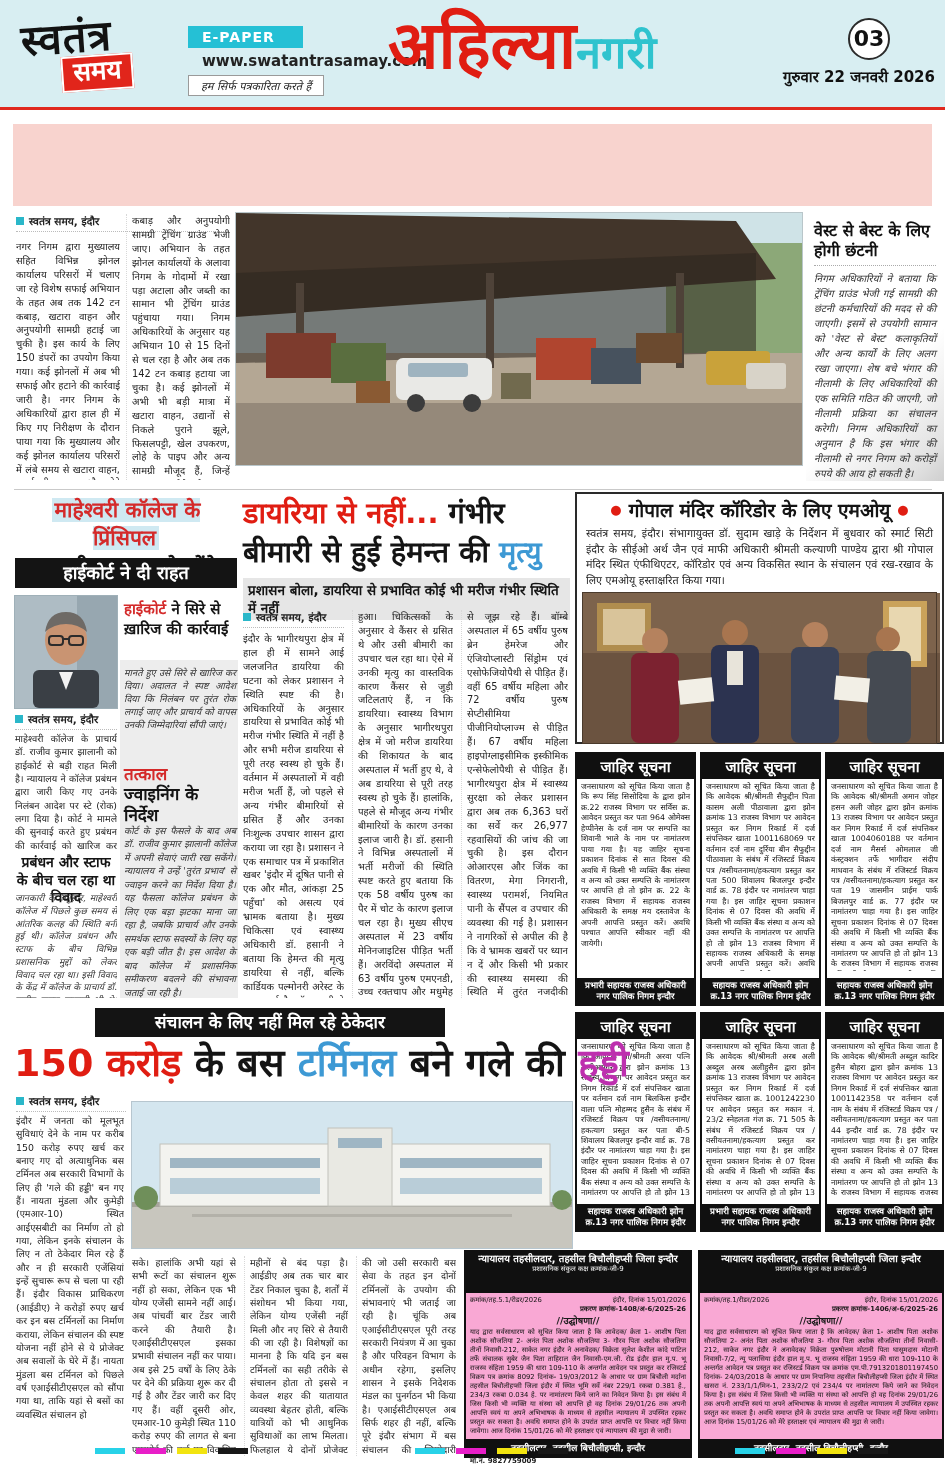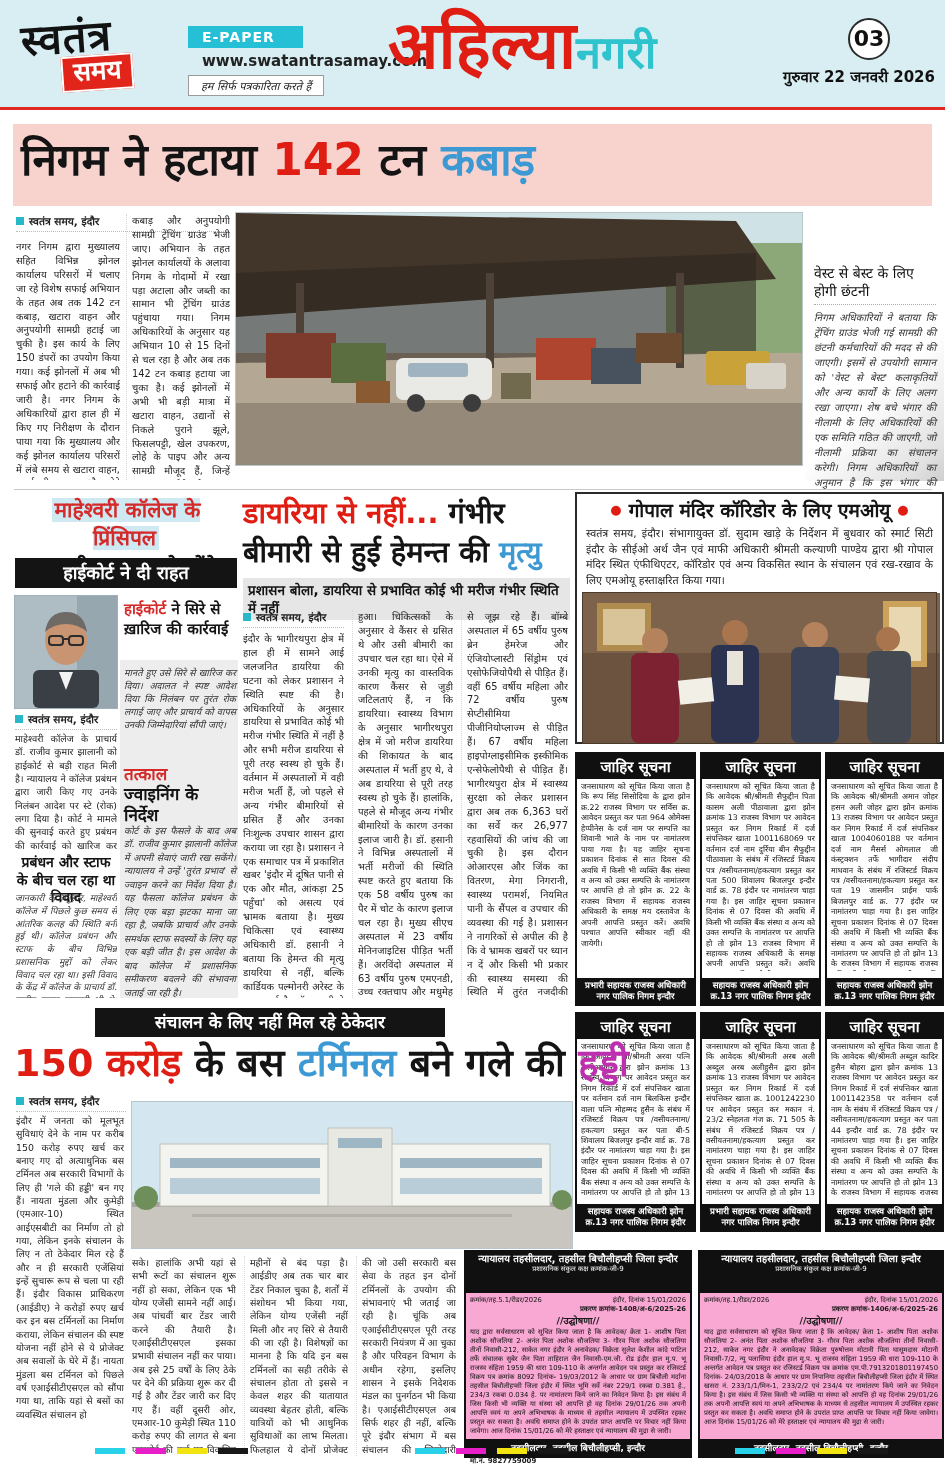--- a/index.html
+++ b/index.html
@@ -43,21 +43,21 @@
   .bodytext { font-size:9.8px; line-height:1.42; text-align:justify; color:#222; overflow:hidden; }
   .ital { font-style:italic; font-family:"DejaVu Serif","Liberation Serif",serif; color:#333; }
 
   
   .lead-byline { left:16px; top:214px; width:212px; }
   .lead-col1 { left:16px;  top:240px; width:104px; height:240px; }
   .lead-col2 { left:126px; top:214px; width:104px; height:266px; border-left:1px dotted #d8d8d8; padding-left:5px; }
   .lead-photo { left:236px; top:213px; width:566px; height:252px; background:#cfe0e4; outline:1px solid #b9c6ca; }
   .lead-sidebar { left:806px; top:213px; width:138px; height:268px; padding:8px 8px 6px;
                   background:linear-gradient(135deg,#ffffff 62%,#e2e2e2 90%,#cfcfcf); }
-  .sb-title { font-size:14px; font-weight:normal; color:#111; line-height:1.25; border-bottom:1px dotted #aaa; padding-bottom:4px; margin-bottom:5px;margin-top:44px; }
+  .sb-title { font-size:16px; font-weight:bold; color:#111; line-height:1.25; border-bottom:1px dotted #aaa; padding-bottom:4px; margin-bottom:5px; }
   .sb-body { font-size:10px; line-height:1.5; text-align:justify; }
   .div1 { left:14px; top:489px; width:918px; height:1px; background:#c9c9c9; }
 
   
   .col-h { left:15px; top:496px; width:222px; text-align:center; font-weight:bold; font-size:21px; line-height:1.35; }
   .col-h .l1 { background:#cfe9f2; color:#d42a2a; padding:0 3px; }
   .col-h .l2 { color:#141414; }
   .col-bar { left:15px; top:558px; width:222px; height:30px; background:#141414; color:#fff; text-align:center;
              font-size:18px; font-weight:bold; line-height:30px; }
   .col-photo { left:15px; top:596px; width:102px; height:112px; background:#b9c6cc; outline:1px solid #9fb0b8; }
@@ -146,23 +146,20 @@
   </div>
   <div class="abs edition">
     <span class="ed-red">अहिल्या</span><span class="ed-cyan">नगरी</span>
   </div>
   <div class="abs badge">03</div>
   <div class="abs mdate">गुरुवार 22 जनवरी 2026</div>
 </header>
 <div class="abs red-rule"></div>
 
 <div class="abs banner">
-  <div class="abs banner-left">
-    <span class="hl-black">निगम ने हटाया </span><span class="hl-red">142</span><span class="hl-black"> टन </span><span class="hl-blue">कबाड़</span>
-  </div>
 </div>
 
 <div class="abs lead-byline byline">
   <span class="bullet"></span><span>स्वतंत्र समय, इंदौर</span>
 </div>
 <div class="abs lead-col1 bodytext">नगर निगम द्वारा मुख्यालय सहित विभिन्न झोनल कार्यालय परिसरों में चलाए जा रहे विशेष सफाई अभियान के तहत अब तक 142 टन कबाड़, खटारा वाहन और अनुपयोगी सामग्री हटाई जा चुकी है। इस कार्य के लिए 150 डंपरों का उपयोग किया गया। कई झोनलों में अब भी सफाई और हटाने की कार्रवाई जारी है। नगर निगम के अधिकारियों द्वारा हाल ही में किए गए निरीक्षण के दौरान पाया गया कि मुख्यालय और कई झोनल कार्यालय परिसरों में लंबे समय से खटारा वाहन, कार्यालयीन कबाड़ और लोहे की अनुपयोगी सामग्री पड़ी हुई थी, जिससे गंदगी के साथ-साथ कामकाज में भी परेशानी हो रही थी। इसके बाद सभी झोनलों को निर्देश दिए गए कि परिसर में पड़ा</div>
 <div class="abs lead-col2 bodytext">कबाड़ और अनुपयोगी सामग्री ट्रेंचिंग ग्राउंड भेजी जाए। अभियान के तहत झोनल कार्यालयों के अलावा निगम के गोदामों में रखा पड़ा अटाला और जब्ती का सामान भी ट्रेंचिंग ग्राउंड पहुंचाया गया। निगम अधिकारियों के अनुसार यह अभियान 10 से 15 दिनों से चल रहा है और अब तक 142 टन कबाड़ हटाया जा चुका है। कई झोनलों में अभी भी बड़ी मात्रा में खटारा वाहन, उद्यानों से निकले पुराने झूले, फिसलपट्टी, खेल उपकरण, लोहे के पाइप और अन्य सामग्री मौजूद हैं, जिन्हें चरणबद्ध तरीके से हटाया जाएगा। राजकुमार ब्रिज के समीप भंडार गृह में जमा अटाले को लेकर सबसे अधिक परेशानी सामने आ रही थी, जहां शहरभर से जब्त किया गया सामान भंगार डाला जाता था। इससे यातायात बाधित हो रहा था और स्थानीय रहवासी भी परेशान थे।</div>
 
 <div class="abs lead-photo">
   <svg width="566" height="252" viewBox="0 0 566 252">

